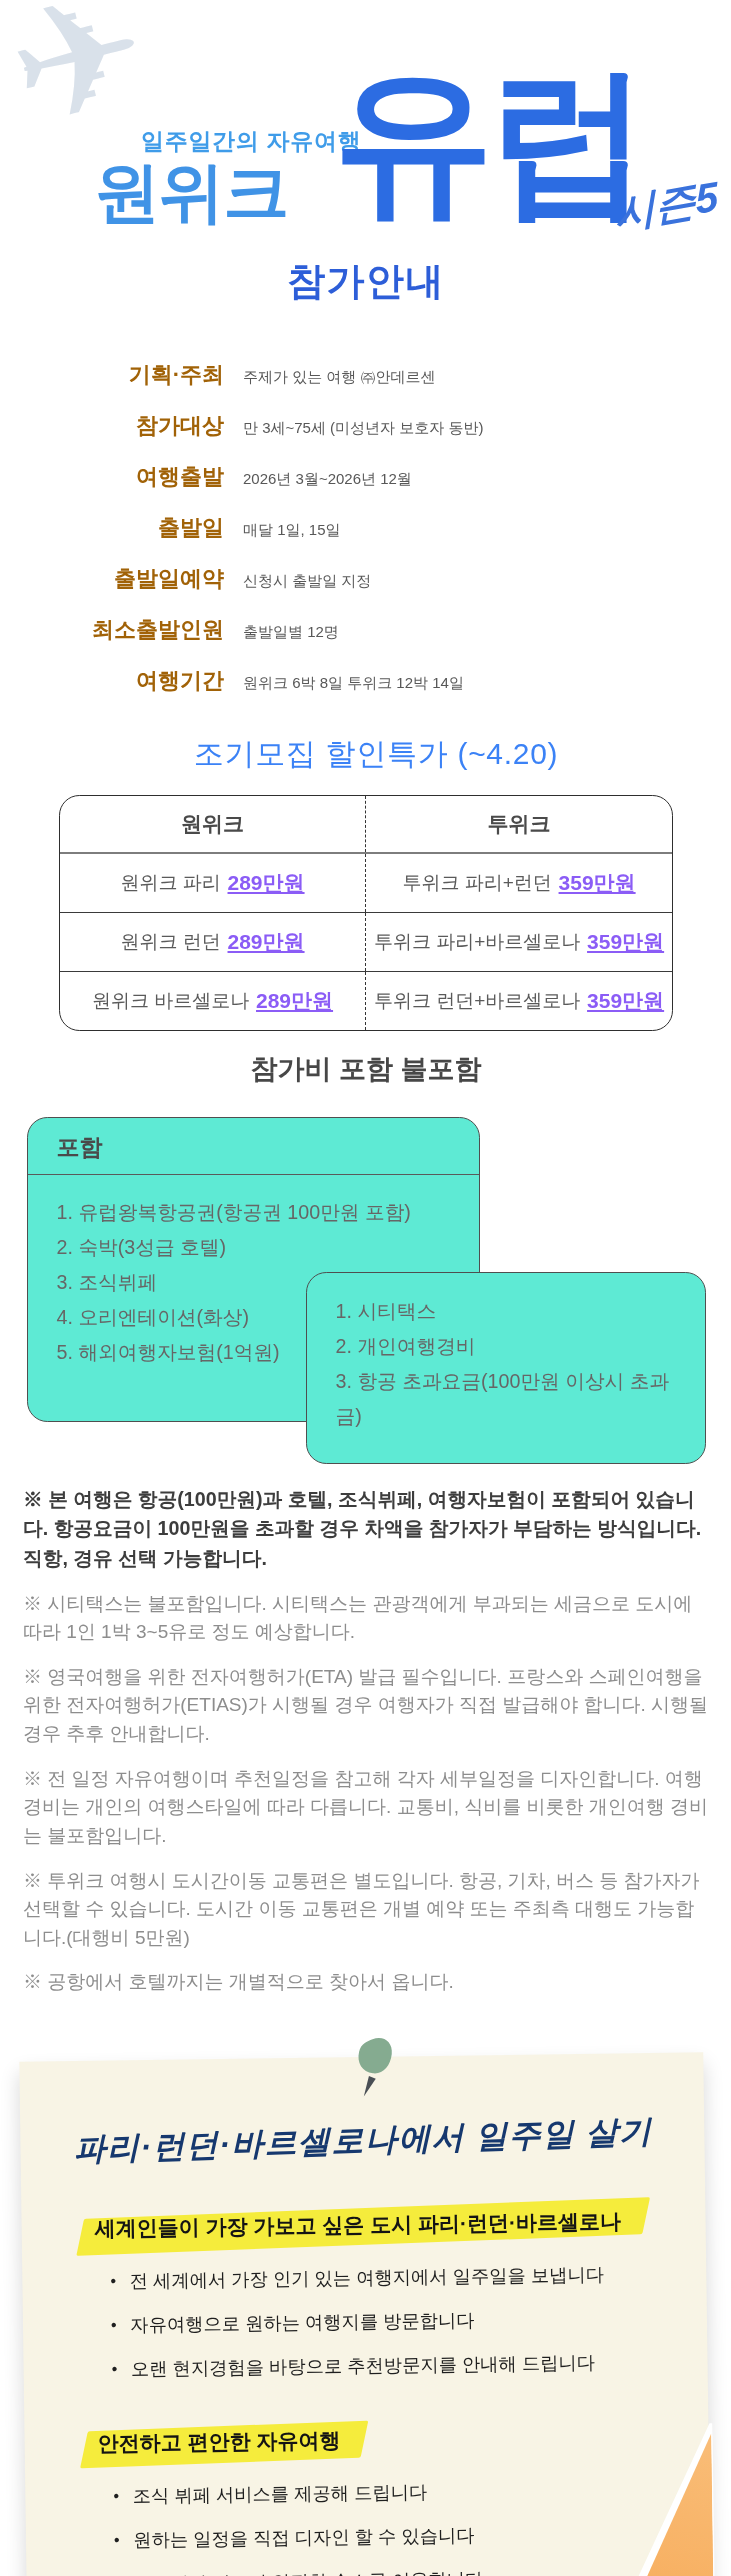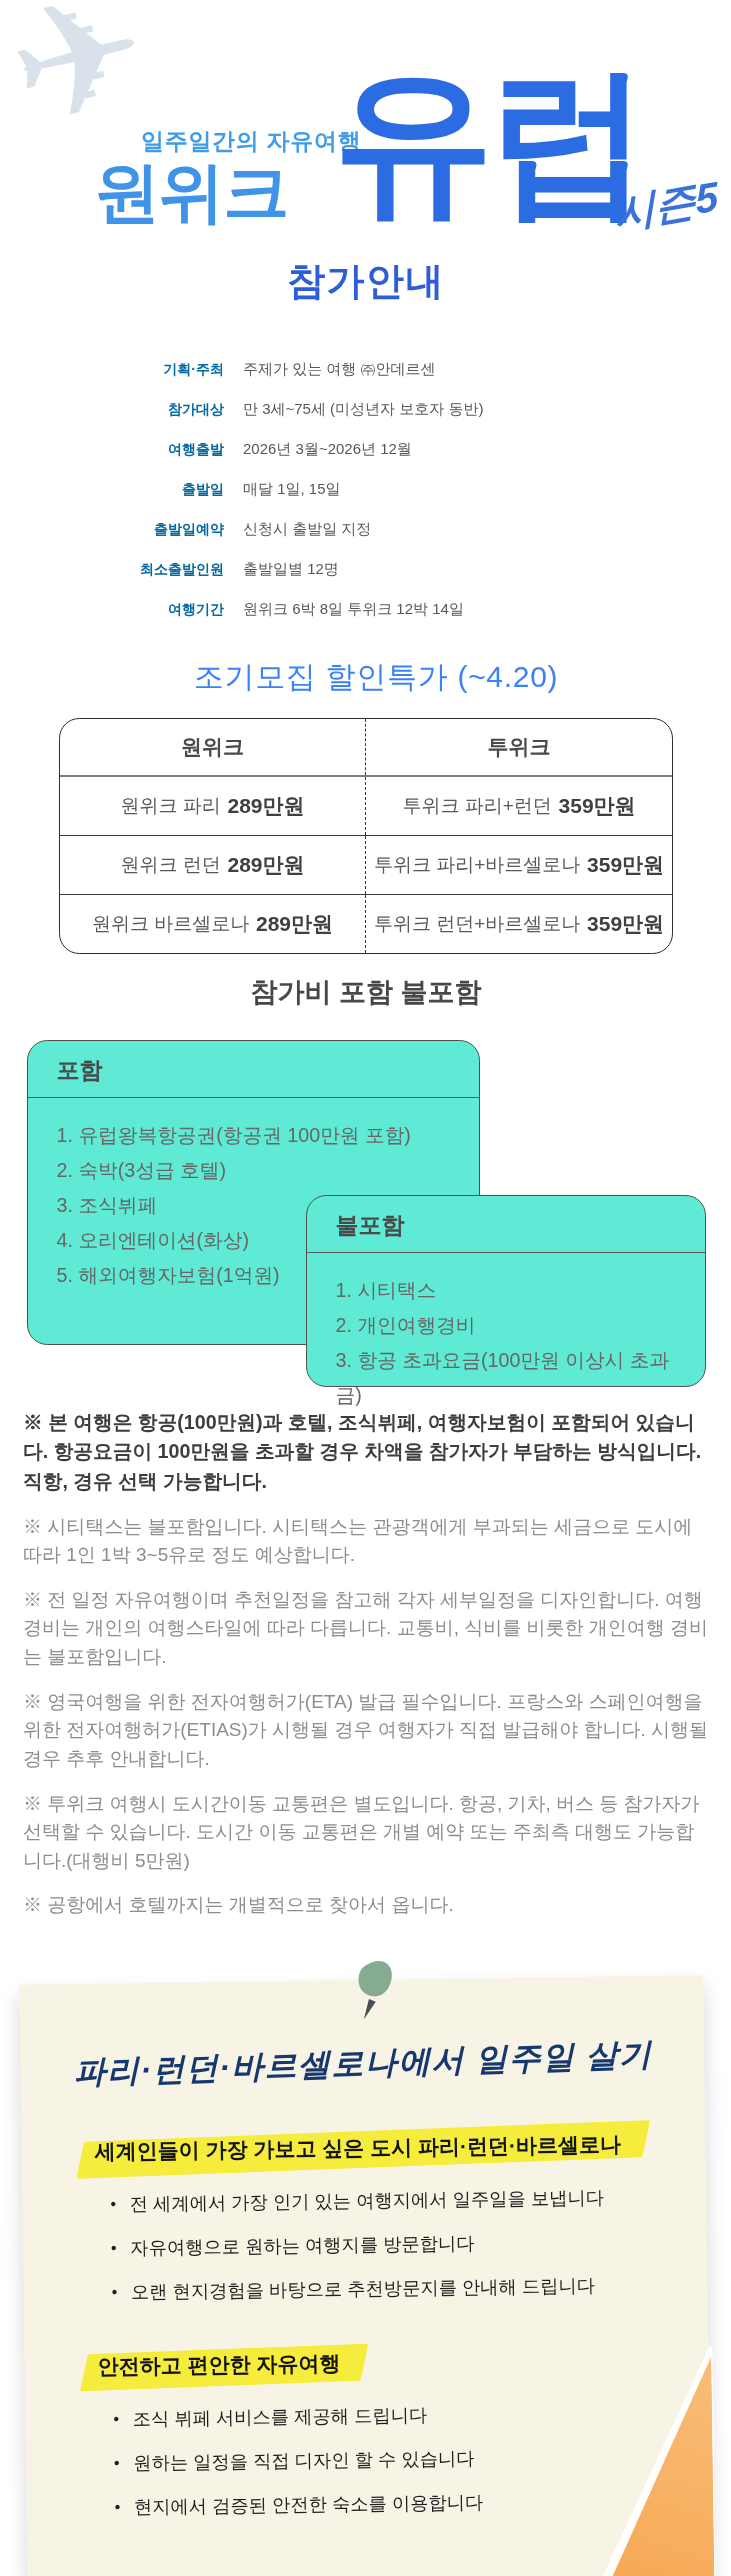--- a/index.html
+++ b/index.html
@@ -23,37 +23,37 @@
   .season { position:absolute; left:614px; top:178px; font-size:41px; font-weight:bold;
             font-style:italic; color:#3a72dc; transform:rotate(-10deg) skew(-6deg); }
 
   
   .page-title { margin-top:4.1px; text-align:center; font-size:38px; font-weight:800;
                 color:#2d5ed8; letter-spacing:1.4px; }
 
   
   .info { margin-top:53px; }
   .info-row { display:flex; align-items:baseline; margin-bottom:21px; }
-  .info-label { width:224px; text-align:right; font-size:14px; font-weight:800; color:#0369a1; }
+  .info-label { width:224px; text-align:right; font-size:22px; font-weight:800; color:#a16207; }
   .info-value { margin-left:19px; font-size:15px; color:#585858; }
 
   
   .sale-title { margin-top:38px; text-align:center; font-size:30px; font-weight:400;
                 color:#3b82f6; letter-spacing:0.7px;margin-left:20px; }
   .price-table { width:614px; margin:20.3px auto 0; border:1.4px solid #2e2e2e;
                  border-radius:20.3px; overflow:hidden; background:#fff; }
   .prow { display:grid; grid-template-columns:1fr 1fr; }
   .prow.head .pcell { height:56px; font-size:21px; font-weight:800; color:#4a4a4a; }
   .pcell { display:flex; align-items:center; justify-content:center; height:58px;
            font-size:19px; color:#5a5a5a; }
   .pcell.left { border-right:1.4px dashed #333; }
   .prow + .prow { border-top:1.4px solid #3a3a3a; }
   .prow.head { border-bottom:2px solid #7d7d7d; }
   .prow.head + .prow { border-top:none; }
-  .price { margin-left:6.8px; font-size:21px; font-weight:800; color:#404040; }
+  .price { margin-left:6.8px; font-size:21px; font-weight:800; color:#8b5cf6;text-decoration:underline; }
 
   
   .inc-title { margin-top:20px; text-align:center; font-size:27px; font-weight:800; color:#474747; }
   .boxes { position:relative; margin-top:30px; height:347px; }
   .ibox { position:absolute; background:#5eead4; border:1.4px solid #4f4f4f; border-radius:20.3px; }
   .ibox-head { padding:13.6px 28.5px 11px; font-size:23px; font-weight:800; color:#4a4a4a;
                border-bottom:1.4px solid #5a5a5a; }
   .ibox-list { padding:20.3px 28.5px 17.6px; }
   .ibox-list div { font-size:19.7px; color:#666; line-height:35px; }
   .box-included { left:27px; top:0; width:453px; height:305px; }
@@ -177,34 +177,33 @@
       <div class="ibox-head">포함</div>
       <div class="ibox-list">
         <div>1. 유럽왕복항공권(항공권 100만원 포함)</div>
         <div>2. 숙박(3성급 호텔)</div>
         <div>3. 조식뷔페</div>
         <div>4. 오리엔테이션(화상)</div>
         <div>5. 해외여행자보험(1억원)</div>
       </div>
     </div>
     <div class="ibox box-excluded">
-      <div class="ibox-head">불포함</div>
       <div class="ibox-list">
         <div>1. 시티택스</div>
         <div>2. 개인여행경비</div>
         <div>3. 항공 초과요금(100만원 이상시 초과금)</div>
       </div>
     </div>
   </div>
 
   <div class="notes">
     <div class="note bold">※ 본 여행은 항공(100만원)과 호텔, 조식뷔페, 여행자보험이 포함되어 있습니다. 항공요금이 100만원을 초과할 경우 차액을 참가자가 부담하는 방식입니다. 직항, 경유 선택 가능합니다.</div>
     <div class="note">※ 시티택스는 불포함입니다. 시티택스는 관광객에게 부과되는 세금으로 도시에 따라 1인 1박 3~5유로 정도 예상합니다.</div>
+    <div class="note">※ 영국여행을 위한 전자여행허가(ETA) 발급 필수입니다. 프랑스와 스페인여행을 위한 전자여행허가(ETIAS)가 시행될 경우 여행자가 직접 발급해야 합니다. 시행될 경우 추후 안내합니다.</div>
     <div class="note">※ 전 일정 자유여행이며 추천일정을 참고해 각자 세부일정을 디자인합니다. 여행 경비는 개인의 여행스타일에 따라 다릅니다. 교통비, 식비를 비롯한 개인여행 경비는 불포함입니다.</div>
-    <div class="note">※ 영국여행을 위한 전자여행허가(ETA) 발급 필수입니다. 프랑스와 스페인여행을 위한 전자여행허가(ETIAS)가 시행될 경우 여행자가 직접 발급해야 합니다. 시행될 경우 추후 안내합니다.</div>
     <div class="note">※ 투위크 여행시 도시간이동 교통편은 별도입니다. 항공, 기차, 버스 등 참가자가 선택할 수 있습니다. 도시간 이동 교통편은 개별 예약 또는 주최측 대행도 가능합니다.(대행비 5만원)</div>
     <div class="note">※ 공항에서 호텔까지는 개별적으로 찾아서 옵니다.</div>
   </div>
 
   <div class="paper-wrap">
     <div class="paper">
       <div class="pin">
         <svg width="49" height="68" viewBox="0 0 72 100">
           <path d="M30 62 L22 92 L40 66 Z" fill="#4a4f55"></path>
           <path d="M36 8 C52 2 66 12 64 30 C62 48 50 60 36 58 C20 56 12 42 16 26 C19 14 28 11 36 8 Z" fill="#85ab90"></path>

